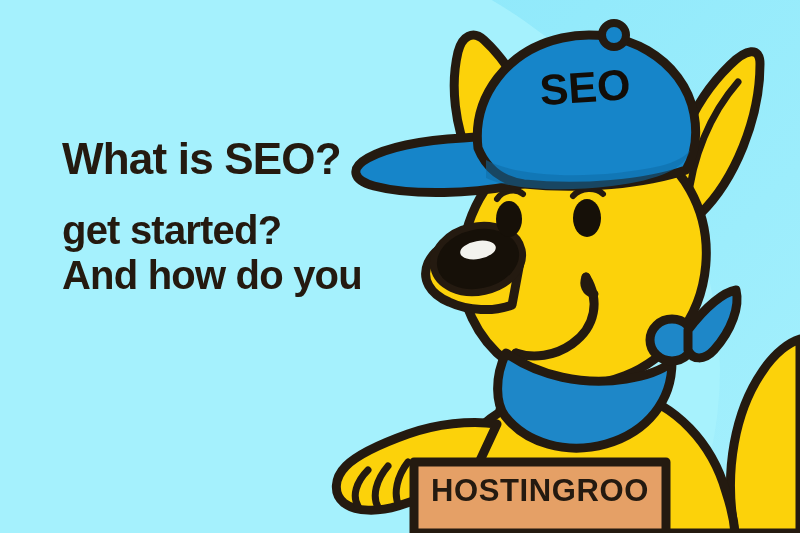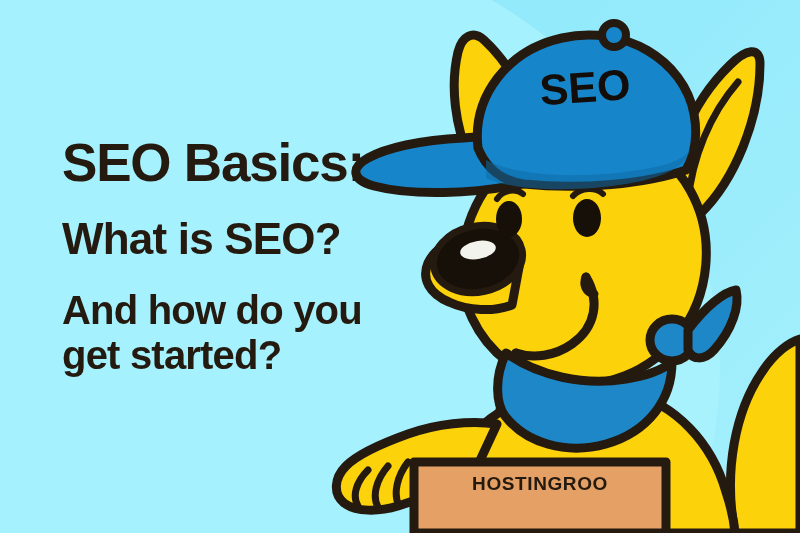--- a/index.html
+++ b/index.html
@@ -75,21 +75,21 @@
     letter-spacing: -0.8px;
     margin: 0;
   }
   .t-q2 span { display: block; }
   .sign-text {
     position: absolute;
     left: 416px;
     top: 473px;
     width: 248px;
     text-align: center;
-    font-size: 19px;
+    font-size: 31px;
     font-weight: bold;
     letter-spacing: 0.6px;
     color: #241a10;
     z-index: 6;
     pointer-events: none;
   }
   .cap-text {
     position: absolute;
     left: 525px;
     top: 63px;
@@ -201,23 +201,22 @@
     <path d="M368 470 C 356 482 352 496 358 506" fill="none" stroke="#241a10" stroke-width="7" stroke-linecap="round"></path>
     <path d="M388 466 C 376 480 372 496 378 507" fill="none" stroke="#241a10" stroke-width="7" stroke-linecap="round"></path>
     <path d="M408 462 C 397 476 393 494 399 506" fill="none" stroke="#241a10" stroke-width="7" stroke-linecap="round"></path>
 
     <path d="M414 462 L 666 462 L 666 533 L 414 533 Z" fill="#e5a066" stroke="#241a10" stroke-width="9" stroke-linejoin="round"></path>
   </svg>
 
   <div class="cap-text">SEO</div>
 
   <div id="text-block">
-    <h1 class="t-title">SEO Basics:</h1>
     <p class="t-q1">What is SEO?</p>
     <p class="t-q2">
+      <span>get started?</span>
       <span>And how do you</span>
-      <span>get started?</span>
     </p>
   </div>
 
   <div class="sign-text">HOSTINGROO</div>
 
 </div>
 
 </body></html>

